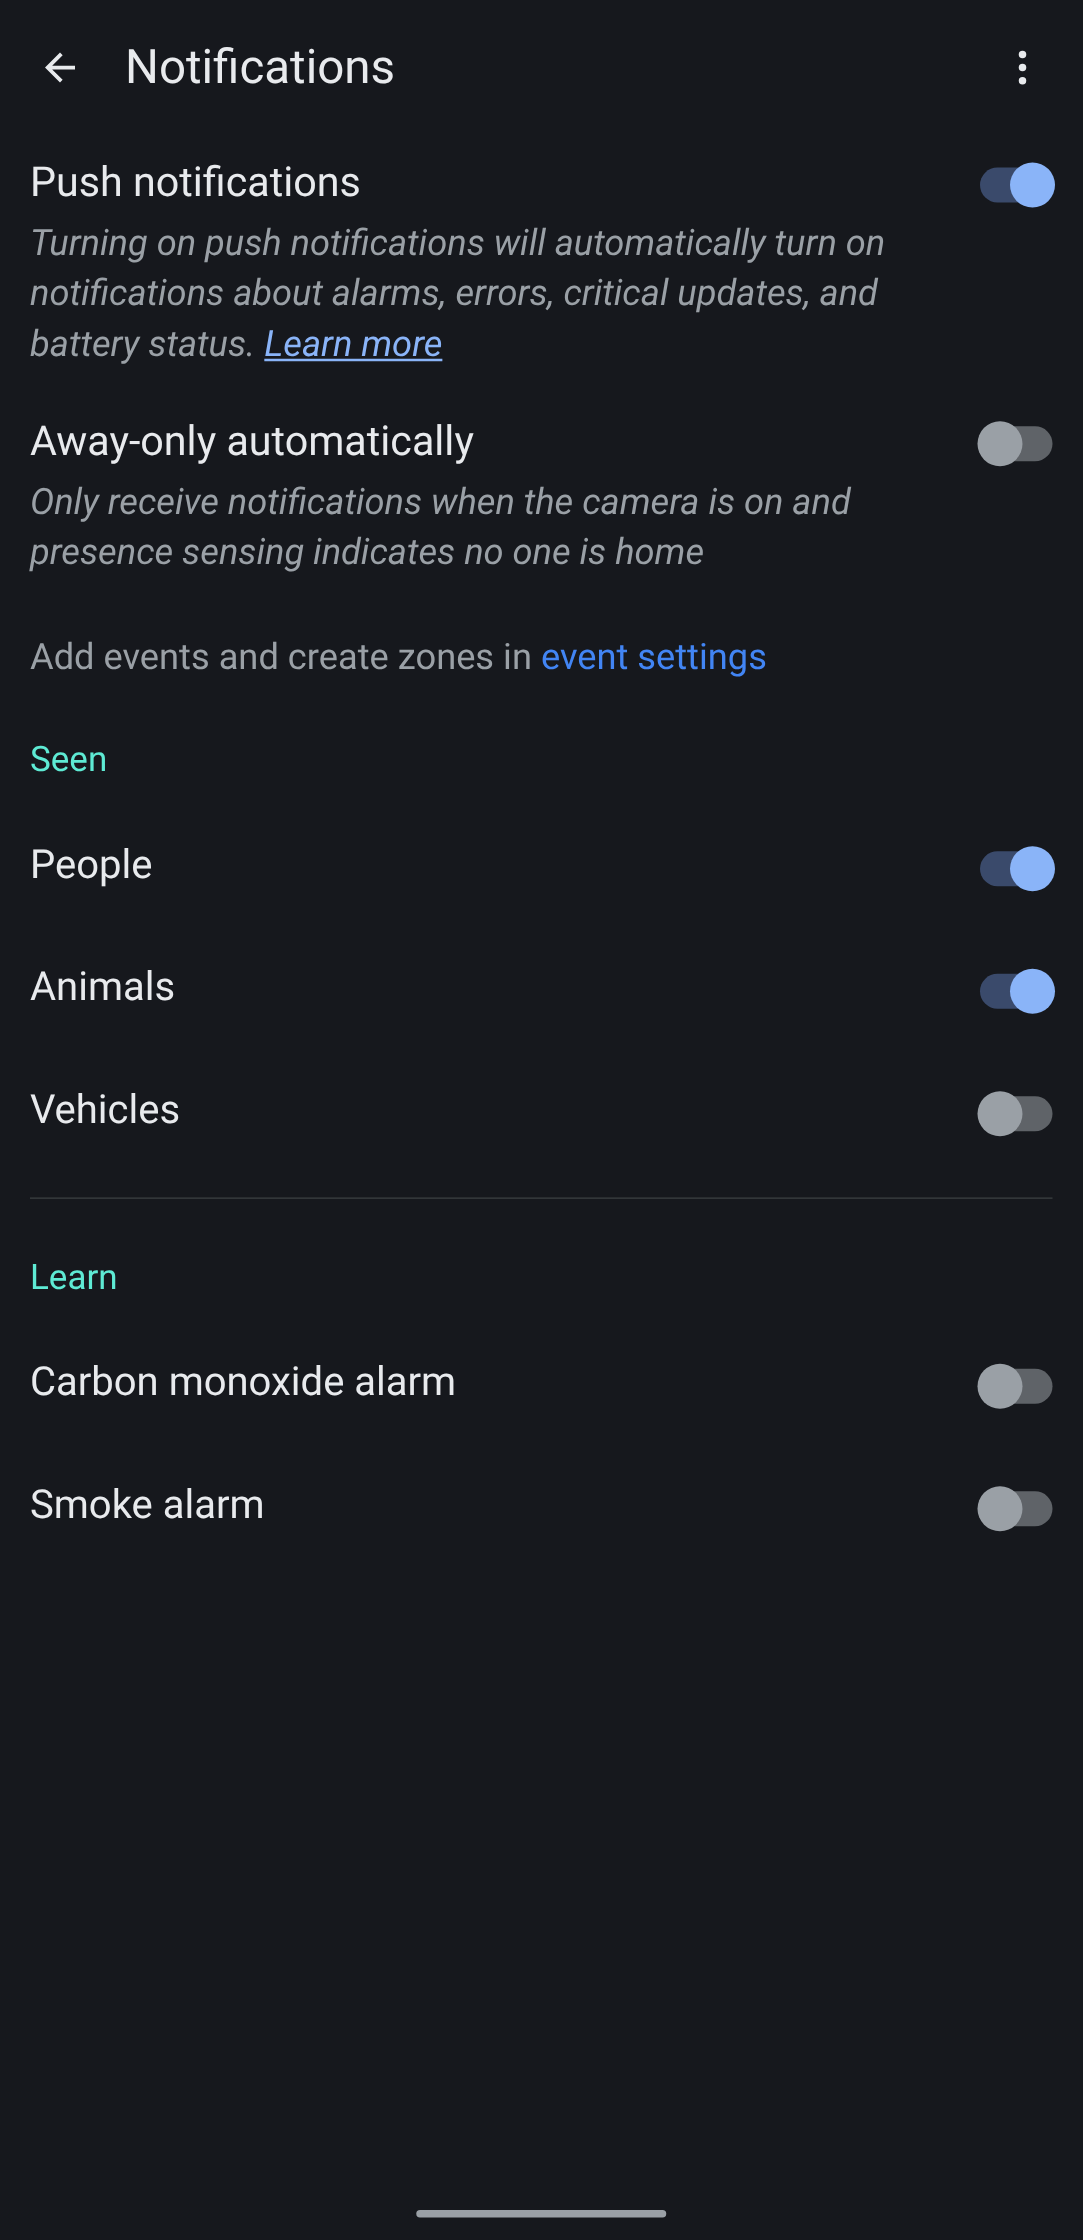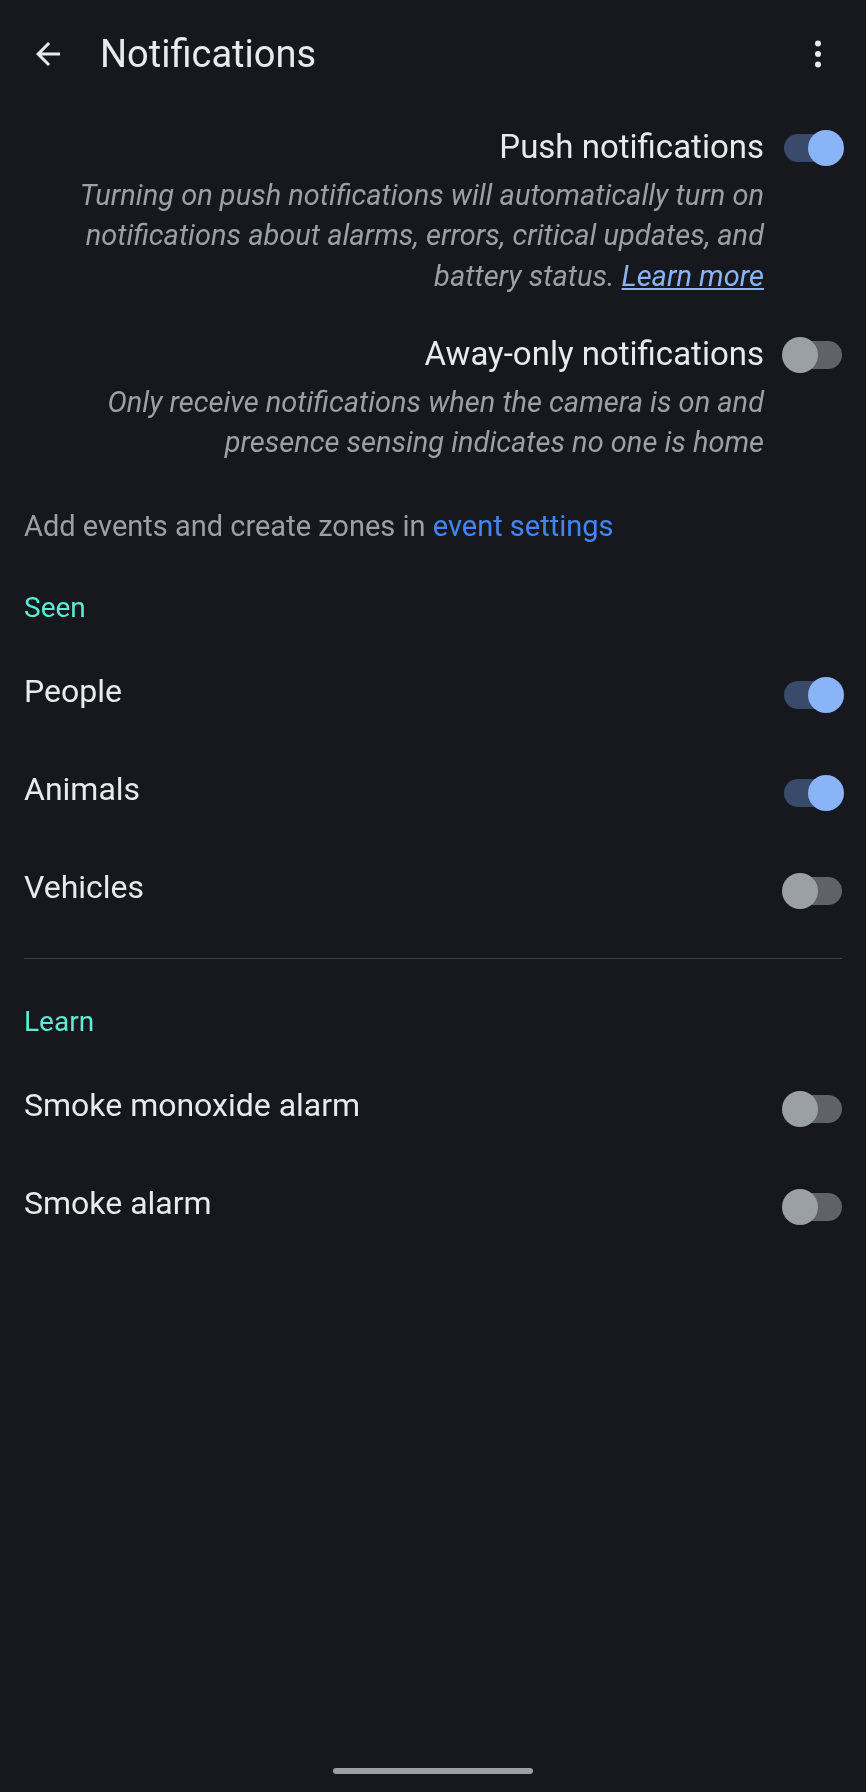--- a/index.html
+++ b/index.html
@@ -52,21 +52,20 @@
     }
 
     .content {
       padding: 0 24px;
     }
 
     .setting-item {
       display: flex;
       align-items: flex-start;
       padding: 18px 0;
-      text-align: right;
     }
 
     .setting-text {
       flex: 1;
       padding-right: 20px;
     }
 
     .setting-title {
       font-size: 33px;
       color: #e8eaed;
@@ -196,21 +195,21 @@
       <div class="setting-description"><span>Turning on push notifications will automatically turn on notifications about alarms, errors, critical updates, and battery status. </span><span class="link">Learn more</span></div>
     </div>
     <div class="toggle on">
       <div class="toggle-track"></div>
       <div class="toggle-thumb"></div>
     </div>
   </div>
 
   <div class="setting-item">
     <div class="setting-text">
-      <div class="setting-title">Away-only notifications</div>
+      <div class="setting-title">Away-only automatically</div>
       <div class="setting-description">Only receive notifications when the camera is on and presence sensing indicates no one is home</div>
     </div>
     <div class="toggle">
       <div class="toggle-track"></div>
       <div class="toggle-thumb"></div>
     </div>
   </div>
 
   <div class="info-text"><span>Add events and create zones in </span><span class="link-plain">event settings</span></div>
 
@@ -239,21 +238,21 @@
       <div class="toggle-thumb"></div>
     </div>
   </div>
 
 
   <div class="divider"></div>
 
   <div class="section-header">Learn</div>
 
   <div class="toggle-row">
-    <div class="toggle-row-label">Smoke monoxide alarm</div>
+    <div class="toggle-row-label">Carbon monoxide alarm</div>
     <div class="toggle">
       <div class="toggle-track"></div>
       <div class="toggle-thumb"></div>
     </div>
   </div>
 
   <div class="toggle-row">
     <div class="toggle-row-label">Smoke alarm</div>
     <div class="toggle">
       <div class="toggle-track"></div>

